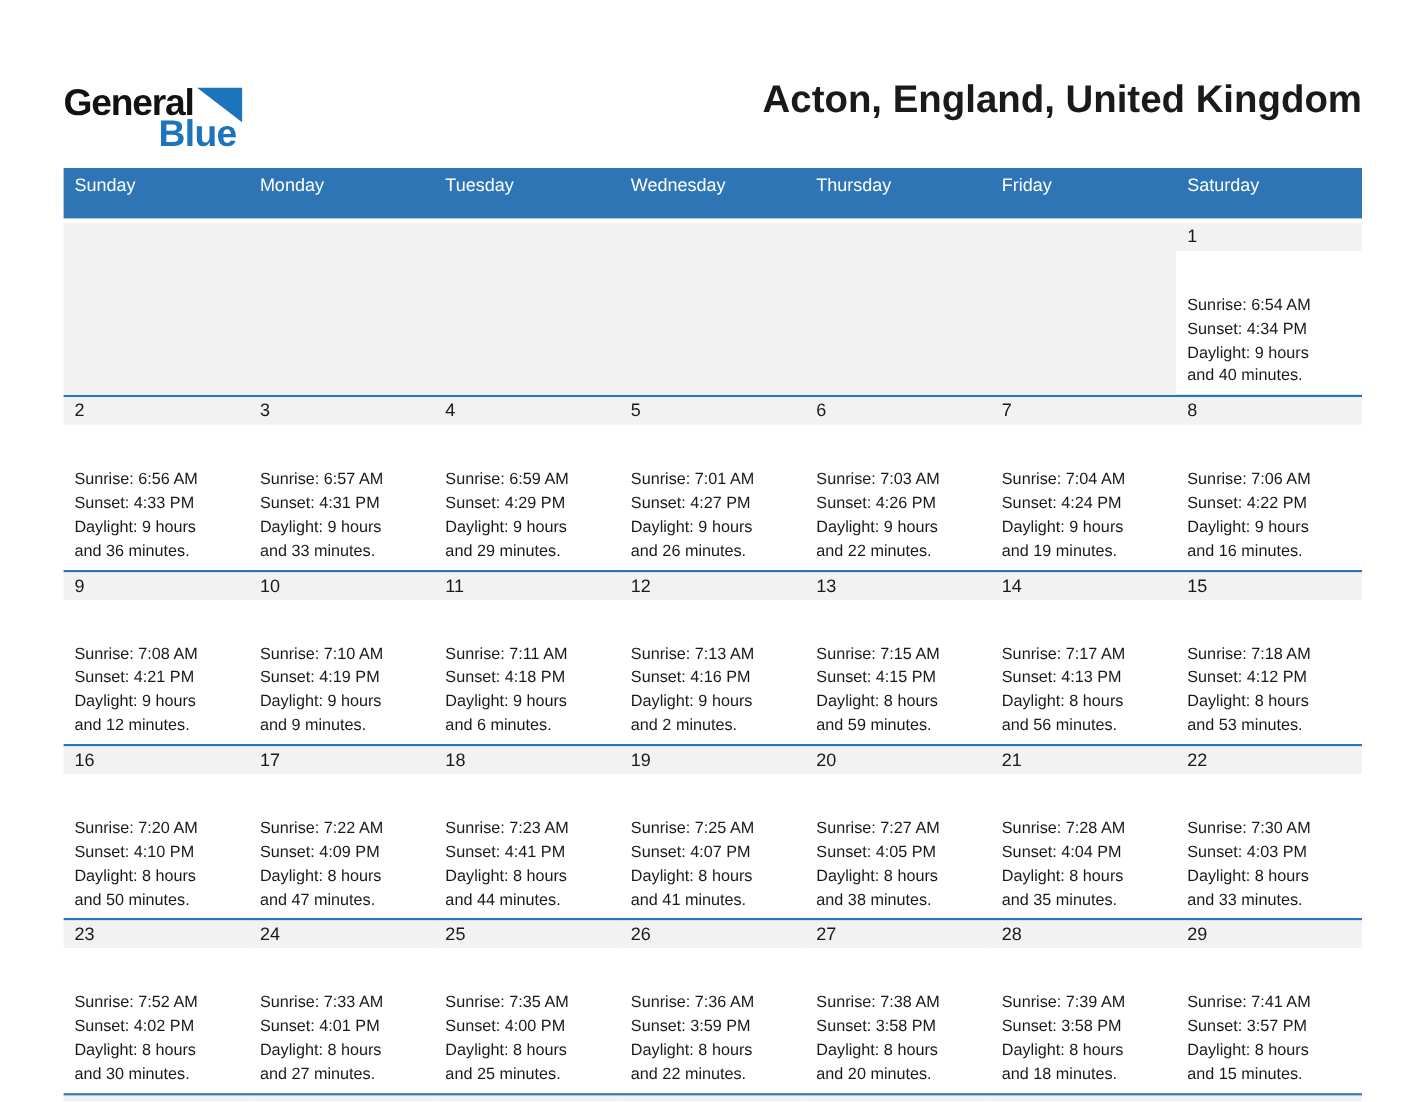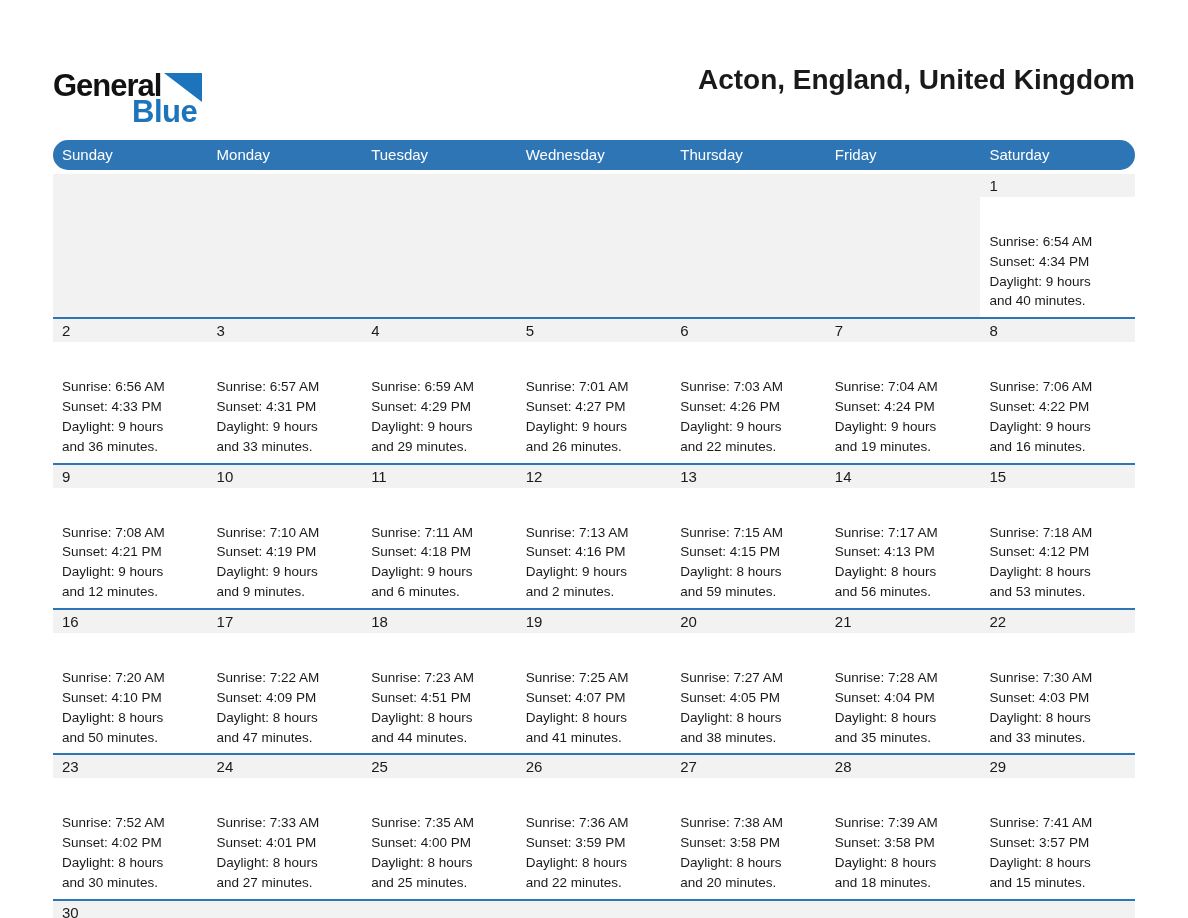--- a/index.html
+++ b/index.html
@@ -18,23 +18,23 @@
   }
   .page{width:1188px;height:918px;position:relative;overflow:hidden;background:#fff;}
   .top{display:flex;justify-content:space-between;align-items:flex-start;padding:54px 53px 14px 53px;}
   .logo{margin-top:18px;line-height:0.9;}
   .logo-line1{display:flex;align-items:flex-start;text-align:right;}
   .logo-general{font-size:31px;font-weight:700;letter-spacing:-1px;color:#121212;}
   .logo-tri{margin-left:3px;margin-top:1px;display:block;}
   .logo-blue{font-size:31px;font-weight:700;letter-spacing:-0.5px;color:var(--logo-blue);margin-left:79px;display:inline-block;margin-top:-4px;}
   .titles{text-align:right;}
   .month-title{font-size:41px;font-weight:400;letter-spacing:0.3px;}
-  .location{font-size:28px;font-weight:700;margin-top:10px;}
+  .location{font-size:32px;font-weight:700;margin-top:10px;}
   .calendar{margin:0 53px;}
-  .weekday-row{display:grid;grid-template-columns:repeat(7,1fr);background:var(--header-bar);color:#fff;height:30px;margin-bottom:4px;border-radius:15px;}
+  .weekday-row{display:grid;grid-template-columns:repeat(7,1fr);background:var(--header-bar);color:#fff;height:42px;margin-bottom:4px;}
   .weekday-cell{font-size:15px;line-height:30px;padding-left:9px;font-weight:400;}
   .week-row{display:grid;grid-template-columns:repeat(7,1fr);min-height:110px;border-top:2px solid var(--divider);background:#fff;}
   .week-row.first{border-top:none;}
   .day-cell{display:flex;flex-direction:column;}
   .num{background:var(--strip);font-size:15px;padding:3px 4px 2px 9px;min-height:23px;color:var(--text);}
   .info{padding:3px 6px 6px 9px;font-size:13.5px;line-height:1.47;color:var(--text);margin-top:32px;}
   .empty-full{background:var(--strip);}
 </style>
 </head>
 <body>
@@ -231,21 +231,21 @@
               <div>Sunrise: 7:22 AM</div>
               <div>Sunset: 4:09 PM</div>
               <div>Daylight: 8 hours</div>
               <div>and 47 minutes.</div>
             </div>
           </div>
           <div class="day-cell">
             <div class="num">18</div>
             <div class="info">
               <div>Sunrise: 7:23 AM</div>
-              <div>Sunset: 4:51 PM</div>
+              <div>Sunset: 4:41 PM</div>
               <div>Daylight: 8 hours</div>
               <div>and 44 minutes.</div>
             </div>
           </div>
           <div class="day-cell">
             <div class="num">19</div>
             <div class="info">
               <div>Sunrise: 7:25 AM</div>
               <div>Sunset: 4:07 PM</div>
               <div>Daylight: 8 hours</div>

